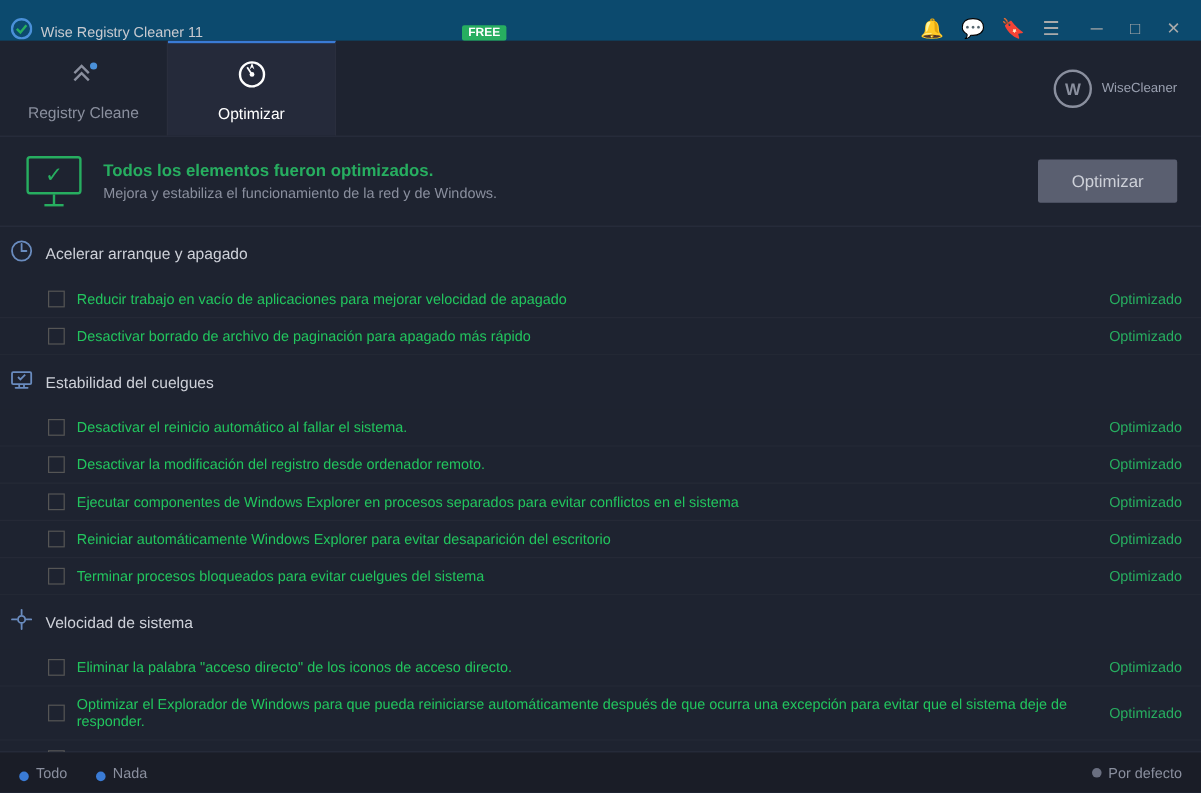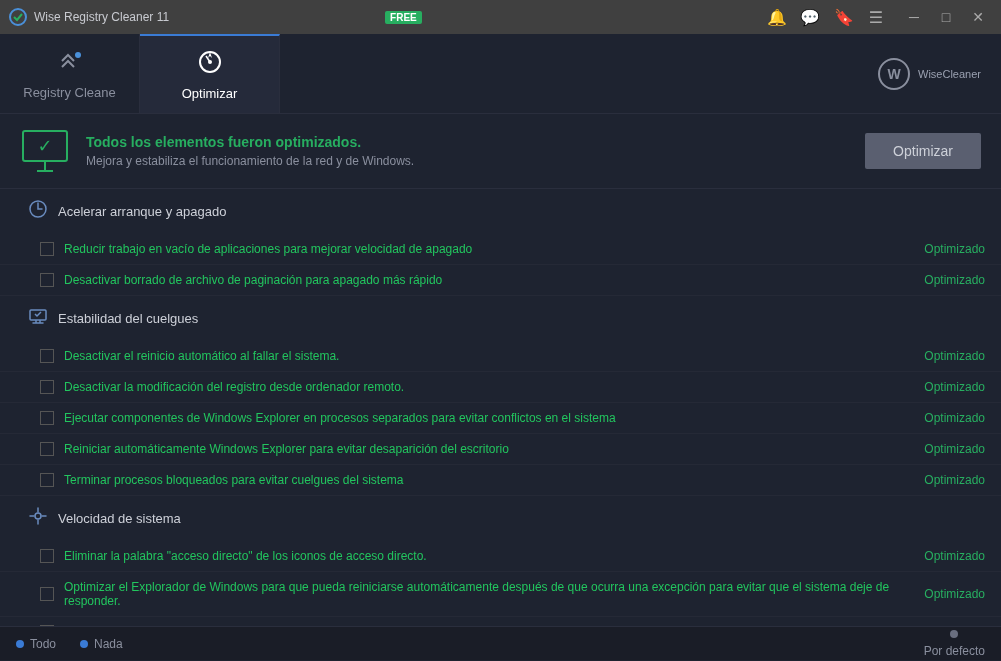--- a/index.html
+++ b/index.html
@@ -8,24 +8,24 @@
       background: #1e2330;
       color: #cdd0d8;
       width: 1001px;
       height: 661px;
       overflow: hidden;
       font-size: 13px;
     }
 
     
     #titlebar {
-      background: #404040;
+      background: #0c4a6e;
       height: 34px;
       display: flex;
-      align-items: center;
+      align-items: flex-end;
       padding: 0 8px;
       user-select: none;
     }
     #titlebar .app-icon {
       width: 20px;
       height: 20px;
       margin-right: 6px;
       display: flex; align-items: center; justify-content: center;
     }
     #titlebar .title-text {
@@ -201,21 +201,21 @@
       padding: 0;
     }
     #main-content::-webkit-scrollbar { width: 6px; }
     #main-content::-webkit-scrollbar-track { background: #1a1d27; }
     #main-content::-webkit-scrollbar-thumb { background: #3a3e50; border-radius: 3px; }
 
     
     .section-header {
       display: flex;
       align-items: center;
-      padding: 10px 28px;
+      padding: 10px 8px;
       gap: 10px;
       background: #1e2330;
     }
     .section-icon {
       font-size: 18px;
       color: #6a8cbf;
     }
     .section-title {
       color: #cdd0d8;
       font-size: 13px;
@@ -260,40 +260,39 @@
       background: #1a1d27;
       height: 34px;
       display: flex;
       align-items: center;
       padding: 0 16px;
       border-top: 1px solid #2a2e3d;
       gap: 24px;
     }
     .footer-item {
       display: flex;
-      align-items: center;
+      align-items: flex-end;
       gap: 6px;
       font-size: 12px;
       cursor: pointer;
       color: #8a8f9e;
     }
     .footer-dot {
       width: 8px;
       height: 8px;
       border-radius: 50%;
       background: #3a7bd5;
     }
     .footer-right {
       margin-left: auto;
       display: flex;
       align-items: center;
       gap: 6px;
       font-size: 12px;
       color: #8a8f9e;
-      flex-direction: column;
     }
     .footer-right .footer-dot { background: #6a6f80; }
   </style>
 </head>
 <body>
 
 <div id="titlebar">
   <div class="app-icon">
     <svg width="18" height="18" viewBox="0 0 18 18">
       <circle cx="9" cy="9" r="8" fill="none" stroke="#4a90d9" stroke-width="2"></circle>

